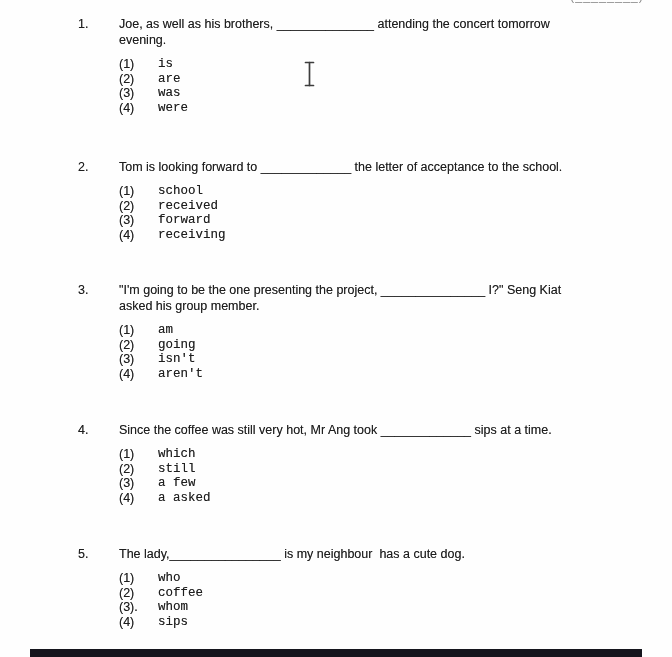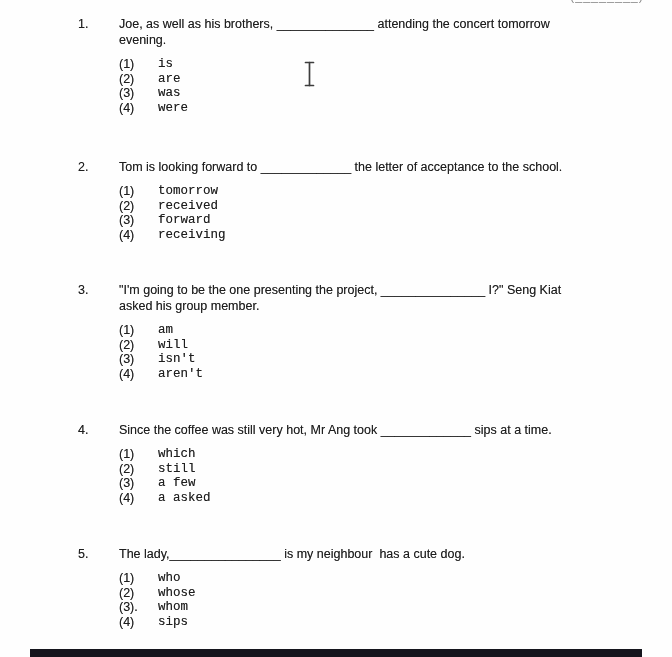--- a/index.html
+++ b/index.html
@@ -109,21 +109,21 @@
     </div>
   </div>
 
   <div class="question" style="top:159px">
     <div class="qnum">2.</div>
     <div class="qbody">
       <div class="qline">Tom is looking forward to _____________ the letter of acceptance to the school.</div>
       <div class="opts">
         <div class="opt">
           <span class="onum">(1)</span>
-          <span class="olabel">tomorrow</span>
+          <span class="olabel">school</span>
         </div>
         <div class="opt">
           <span class="onum">(2)</span>
           <span class="olabel">received</span>
         </div>
         <div class="opt">
           <span class="onum">(3)</span>
           <span class="olabel">forward</span>
         </div>
         <div class="opt">
@@ -139,21 +139,21 @@
     <div class="qbody">
       <div class="qline">"I'm going to be the one presenting the project, _______________ I?" Seng Kiat</div>
       <div class="qline">asked his group member.</div>
       <div class="opts">
         <div class="opt">
           <span class="onum">(1)</span>
           <span class="olabel">am</span>
         </div>
         <div class="opt">
           <span class="onum">(2)</span>
-          <span class="olabel">will</span>
+          <span class="olabel">going</span>
         </div>
         <div class="opt">
           <span class="onum">(3)</span>
           <span class="olabel">isn't</span>
         </div>
         <div class="opt">
           <span class="onum">(4)</span>
           <span class="olabel">aren't</span>
         </div>
       </div>
@@ -189,21 +189,21 @@
     <div class="qnum">5.</div>
     <div class="qbody">
       <div class="qline">The lady,________________ is my neighbour  has a cute dog.</div>
       <div class="opts">
         <div class="opt">
           <span class="onum">(1)</span>
           <span class="olabel">who</span>
         </div>
         <div class="opt">
           <span class="onum">(2)</span>
-          <span class="olabel">whose</span>
+          <span class="olabel">coffee</span>
         </div>
         <div class="opt">
           <span class="onum">(3).</span>
           <span class="olabel">whom</span>
         </div>
         <div class="opt">
           <span class="onum">(4)</span>
           <span class="olabel">sips</span>
         </div>
       </div>

